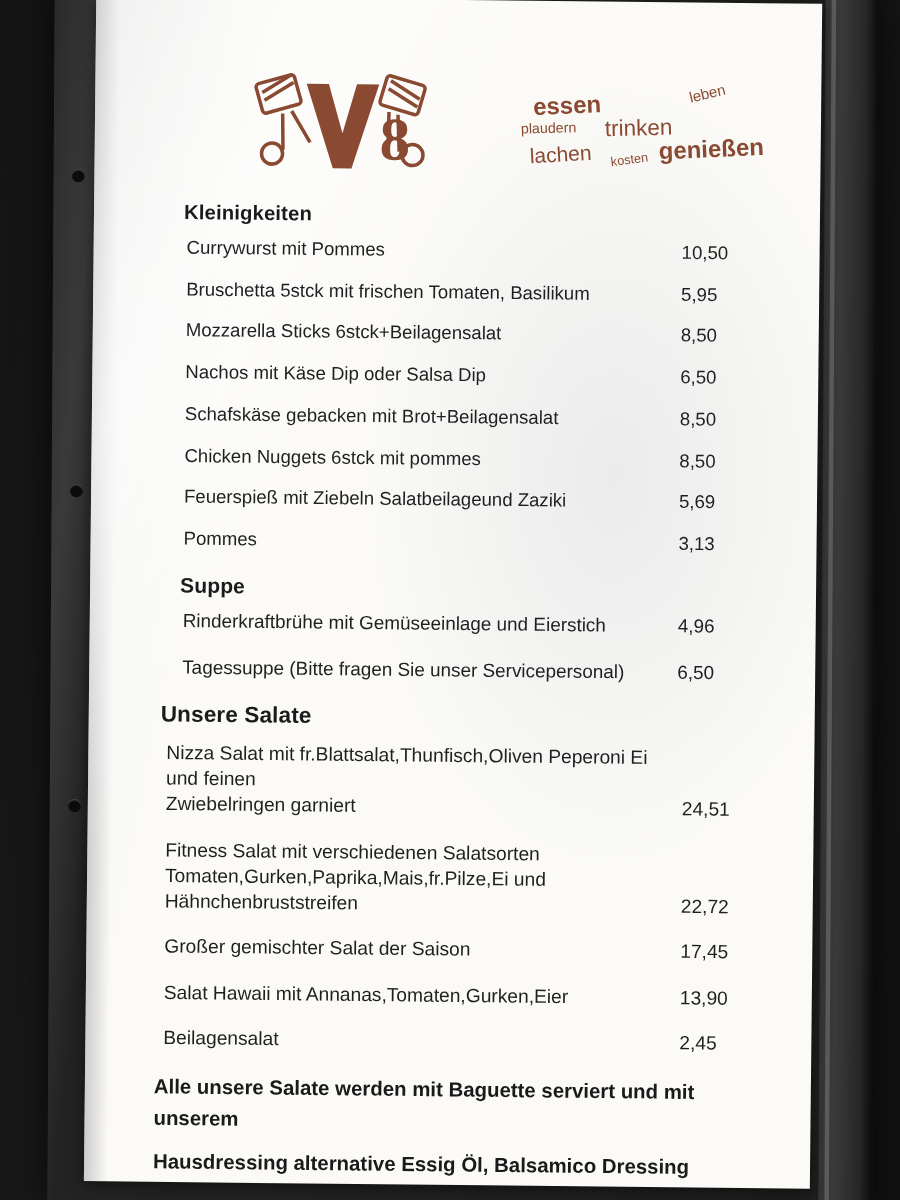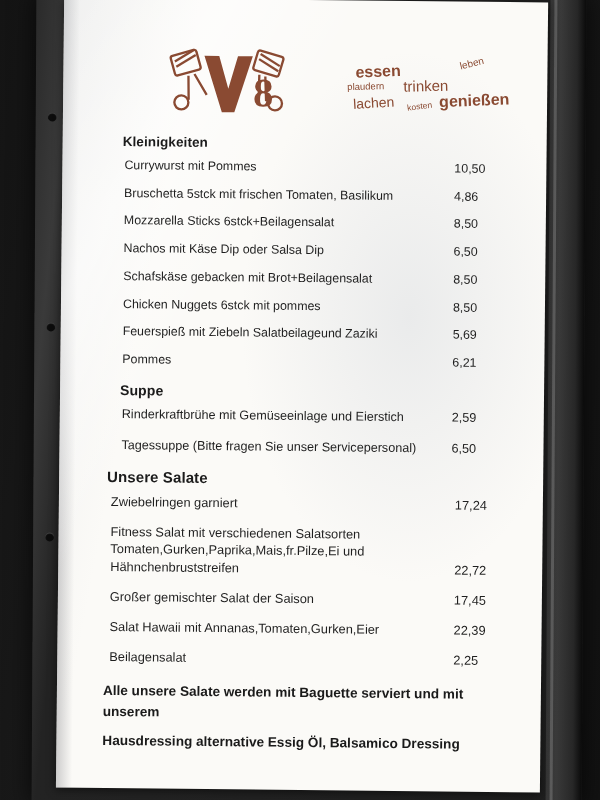--- a/index.html
+++ b/index.html
@@ -227,21 +227,21 @@
         </div>
 
         <div class="section-title kleinigkeiten">Kleinigkeiten</div>
         <div class="items group-kleinigkeiten">
           <div class="row">
             <span class="name">Currywurst mit Pommes</span>
             <span class="price">10,50</span>
           </div>
           <div class="row">
             <span class="name">Bruschetta 5stck mit frischen Tomaten, Basilikum</span>
-            <span class="price">4,86</span>
+            <span class="price">5,95</span>
           </div>
           <div class="row">
             <span class="name">Mozzarella Sticks 6stck+Beilagensalat</span>
             <span class="price">8,50</span>
           </div>
           <div class="row">
             <span class="name">Nachos mit Käse Dip oder Salsa Dip</span>
             <span class="price">6,50</span>
           </div>
           <div class="row">
@@ -251,62 +251,63 @@
           <div class="row">
             <span class="name">Chicken Nuggets 6stck mit pommes</span>
             <span class="price">8,50</span>
           </div>
           <div class="row">
             <span class="name">Feuerspieß mit Ziebeln Salatbeilageund Zaziki</span>
             <span class="price">5,69</span>
           </div>
           <div class="row">
             <span class="name">Pommes</span>
-            <span class="price">6,21</span>
+            <span class="price">3,13</span>
           </div>
         </div>
 
         <div class="section-title suppe">Suppe</div>
         <div class="items group-suppe">
           <div class="row">
             <span class="name">Rinderkraftbrühe mit Gemüseeinlage und Eierstich</span>
-            <span class="price">2,59</span>
+            <span class="price">4,96</span>
           </div>
           <div class="row">
             <span class="name">Tagessuppe (Bitte fragen Sie unser Servicepersonal)</span>
             <span class="price">6,50</span>
           </div>
         </div>
 
         <div class="section-title salate">Unsere Salate</div>
         <div class="items group-salate">
           <div class="row two-line">
             <span class="name">
+              <span>Nizza Salat mit fr.Blattsalat,Thunfisch,Oliven Peperoni Ei und feinen</span>
               <span class="l2">Zwiebelringen garniert</span>
             </span>
-            <span class="price">17,24</span>
+            <span class="price">24,51</span>
           </div>
           <div class="row two-line">
             <span class="name">
               <span>Fitness Salat  mit verschiedenen Salatsorten</span>
               <span class="l2">Tomaten,Gurken,Paprika,Mais,fr.Pilze,Ei und Hähnchenbruststreifen</span>
             </span>
             <span class="price">22,72</span>
           </div>
           <div class="row">
             <span class="name">Großer gemischter Salat der Saison</span>
             <span class="price">17,45</span>
           </div>
           <div class="row">
             <span class="name">Salat Hawaii mit Annanas,Tomaten,Gurken,Eier</span>
-            <span class="price">22,39</span>
+            <span class="price">13,90</span>
           </div>
           <div class="row">
             <span class="name">Beilagensalat</span>
-            <span class="price">2,25</span>
+            <span class="price">2,45</span>
           </div>
         </div>
 
         <div class="footnote-bold">Alle unsere Salate werden mit Baguette serviert und mit unserem</div>
         <div class="footnote-bold second">Hausdressing alternative Essig Öl, Balsamico Dressing</div>
 
       </div>
 
       <div id="sheen"></div>
     </div>

